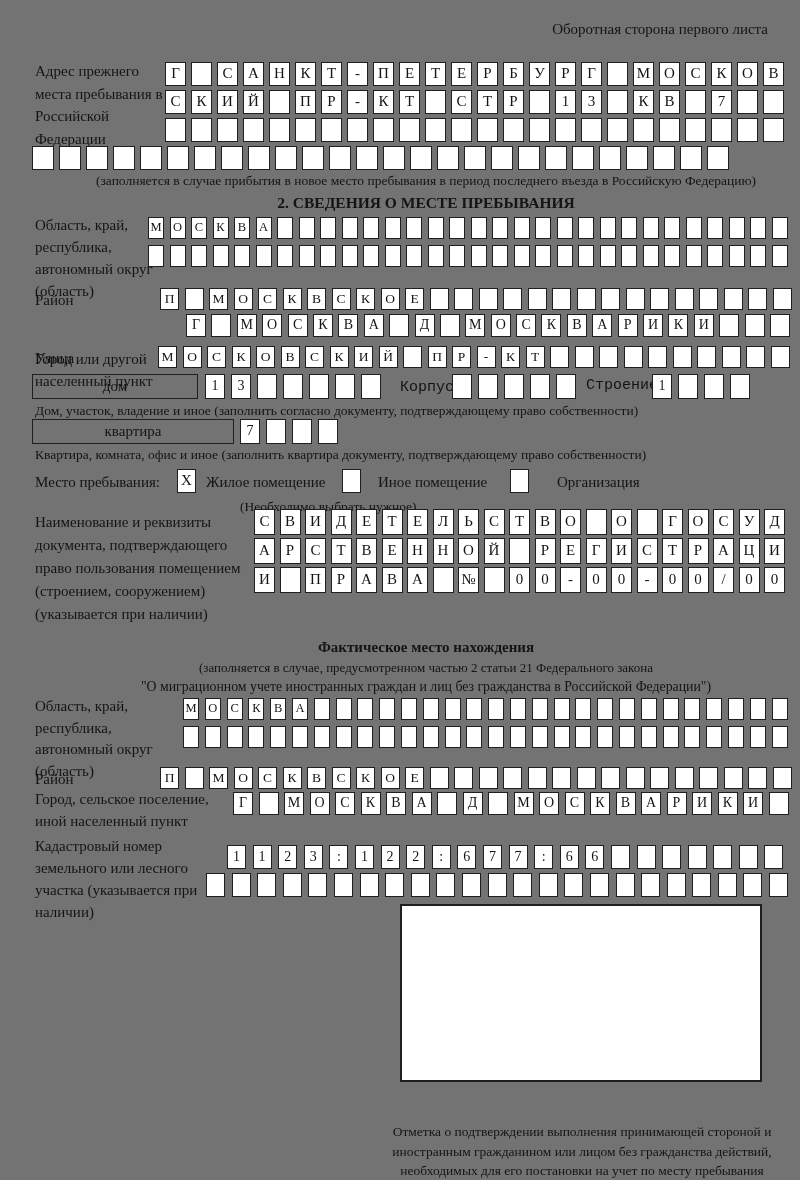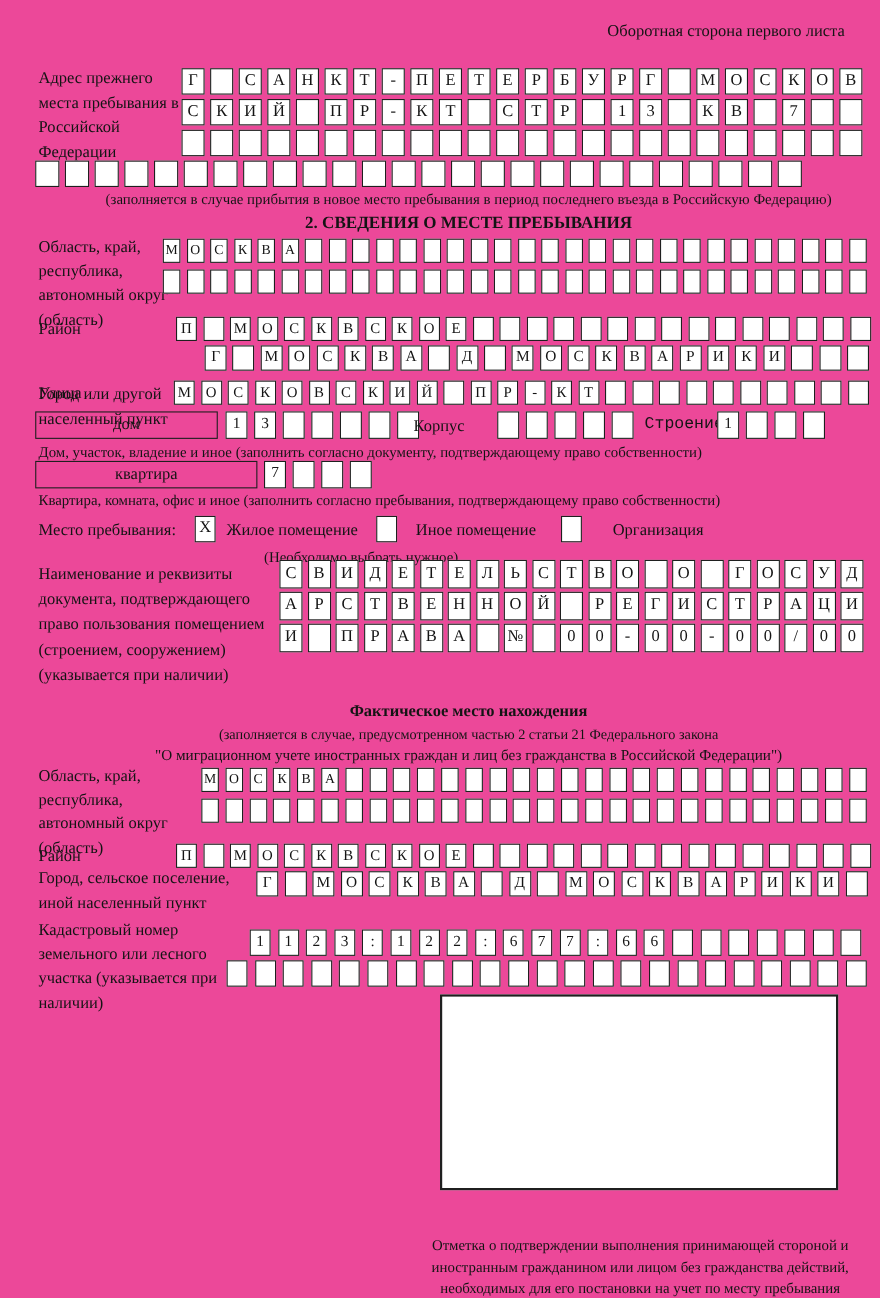--- a/index.html
+++ b/index.html
@@ -1,17 +1,17 @@
 <!DOCTYPE html>
 <html><head>
 <meta charset="utf-8">
 <style>
   html,body{margin:0;padding:0;background:#fff;}
   .page{
-    position:relative;width:800px;height:1180px;background:#ec4899;
+    position:relative;width:800px;height:1180px;background:#737373;
     font-family:"Liberation Serif","DejaVu Serif",serif;color:#141414;
     overflow:hidden;
   }
   .abs{position:absolute;}
   .lbl{font-size:15px;line-height:22px;}
   .cap{font-size:13.5px;line-height:16px;}
   .center{left:0;width:800px;text-align:center;margin-left:26px;}
   .bold{font-weight:bold;}
   
   .cellrow{position:absolute;display:flex;}
@@ -315,21 +315,21 @@
   <div class="namedbox" style="top:374px;left:32px;width:166px;height:25px;line-height:22px;">дом</div>
   <div class="cellrow cells-house" style="top:374px;left:205px;">
       <div class="cell">1</div>
       <div class="cell">3</div>
       <div class="cell"></div>
       <div class="cell"></div>
       <div class="cell"></div>
       <div class="cell"></div>
       <div class="cell"></div>
     </div>
-  <div class="abs lbl" style="top:377px;left:376px;">Корпус</div>
+  <div class="abs lbl" style="top:377px;left:400px;font-family:Liberation Mono, monospace;">Корпус</div>
   <div class="cellrow cells-house" style="top:374px;left:452px;">
       <div class="cell"></div>
       <div class="cell"></div>
       <div class="cell"></div>
       <div class="cell"></div>
       <div class="cell"></div>
     </div>
   <div class="abs lbl" style="top:375px;left:586px;font-family:Liberation Mono, monospace;">Строение</div>
   <div class="cellrow cells-house" style="top:374px;left:652px;">
       <div class="cell">1</div>
@@ -339,21 +339,21 @@
     </div>
   <div class="abs cap" style="top:403px;left:35px;">Дом, участок, владение и иное (заполнить согласно документу, подтверждающему право собственности)</div>
 
   <div class="namedbox" style="top:419px;left:32px;width:202px;height:25px;line-height:22px;">квартира</div>
   <div class="cellrow cells-house" style="top:419px;left:240px;">
       <div class="cell">7</div>
       <div class="cell"></div>
       <div class="cell"></div>
       <div class="cell"></div>
     </div>
-  <div class="abs cap" style="top:447px;left:35px;">Квартира, комната, офис и иное (заполнить согласно пребывания, подтверждающему право собственности)</div>
+  <div class="abs cap" style="top:447px;left:35px;">Квартира, комната, офис и иное (заполнить квартира документу, подтверждающему право собственности)</div>
 
   <div class="abs lbl" style="top:471px;left:35px;">Место пребывания:</div>
   <div class="checkbox" style="top:469px;left:177px;">X</div>
   <div class="abs lbl" style="top:471px;left:206px;">Жилое помещение</div>
   <div class="checkbox" style="top:469px;left:342px;"></div>
   <div class="abs lbl" style="top:471px;left:378px;">Иное помещение</div>
   <div class="checkbox" style="top:469px;left:510px;"></div>
   <div class="abs lbl" style="top:471px;left:557px;">Организация</div>
   <div class="abs cap" style="top:499px;left:240px;text-align:center;">(Необходимо выбрать нужное)</div>
 

